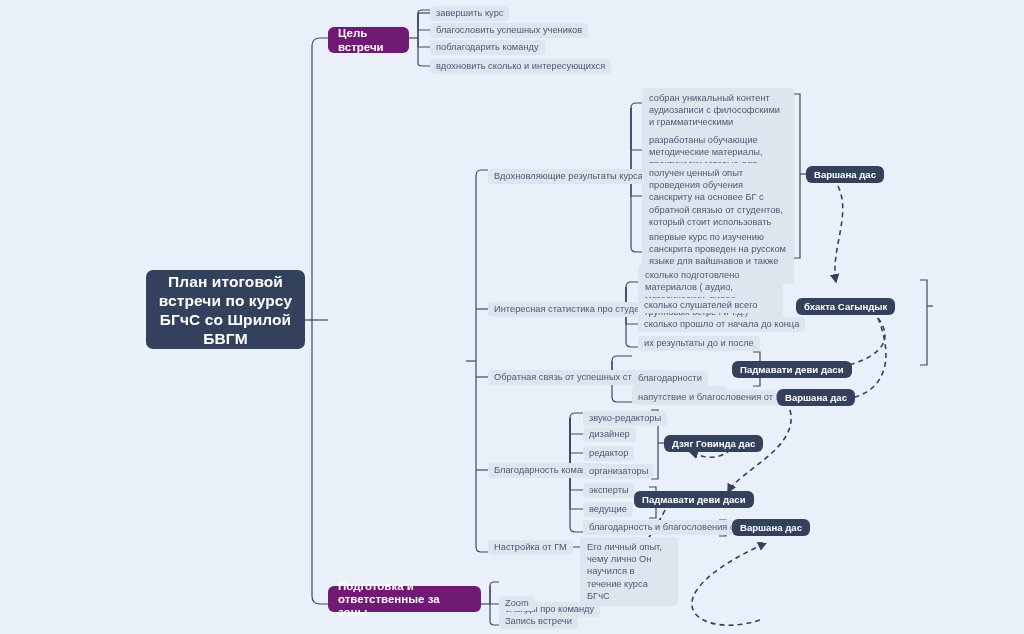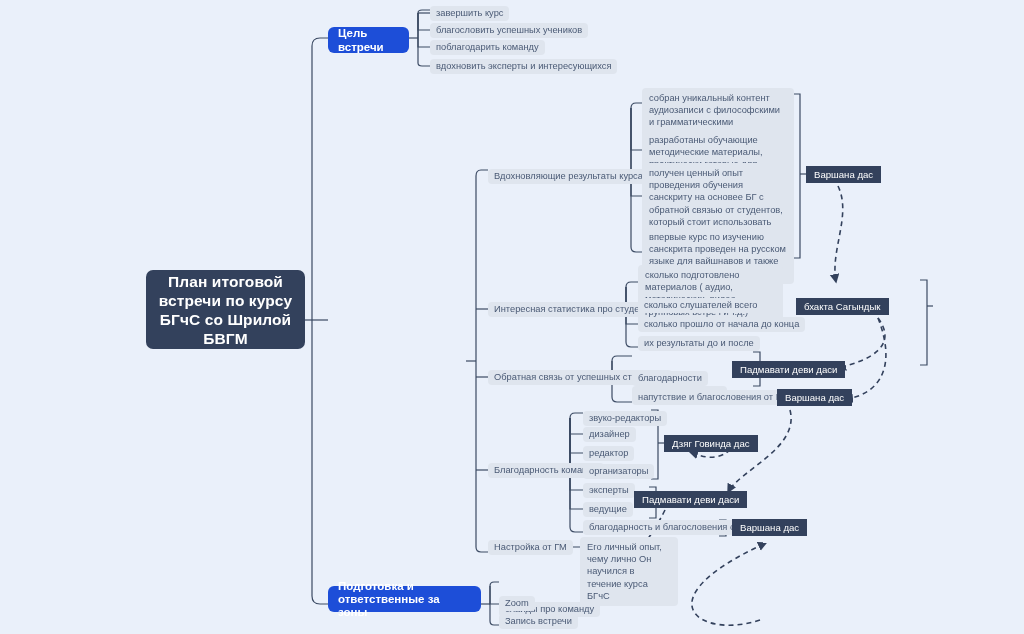--- a/index.html
+++ b/index.html
@@ -21,40 +21,40 @@
     background:#33415c;color:#ffffff;
     border-radius:7px;
     font-size:15.5px;font-weight:bold;line-height:19px;
     text-align:center;
     display:flex;align-items:center;justify-content:center;
     padding:8px 10px;
     letter-spacing:.1px;
   }
   
   .l1{
-    background:#1d4ed8;color:#ffffff;
+    background:#701a75;color:#ffffff;
     border-radius:6px;
     font-size:11.5px;font-weight:bold;line-height:14px;
     padding:13px 10px;
     display:flex;align-items:center;
   }
   
   .chip{
     background:#dfe5ee;color:#4a5a75;
     border-radius:4px;
     font-size:9.3px;line-height:12.2px;
     padding:3px 6px;
     display:flex;align-items:center;
   }
   .chip.multi{display:block;padding:4px 7px;}
   
   .tag{
     background:#33415c;color:#ffffff;
-    border-radius:0;
-    font-size:9.6px;font-weight:normal;line-height:12px;
+    border-radius:6px;
+    font-size:9.6px;font-weight:bold;line-height:12px;
     padding:0 8px;
     display:flex;align-items:center;justify-content:center;
     white-space:nowrap;
   }
 </style>
 </head>
 <body>
 
 <div id="canvas">
 
@@ -148,21 +148,21 @@
   <div class="node root" style="left:146px;top:270px;width:159px;height:79px;">План итоговой встречи по курсу БГчС со Шрилой БВГМ</div>
 
   <div class="node l1" style="left:328px;top:27px;width:81px;height:23px;">Цель встречи</div>
 
 
   <div class="node l1" style="left:328px;top:586px;width:153px;height:24px;line-height:13px;">Подготовка и ответственные за зоны</div>
 
   <div class="node chip" style="left:430px;top:6px;width:auto;height:15px;">завершить курс</div>
   <div class="node chip" style="left:430px;top:23px;height:15px;">благословить успешных учеников</div>
   <div class="node chip" style="left:430px;top:40px;height:15px;">поблагодарить команду</div>
-  <div class="node chip" style="left:430px;top:59px;height:15px;">вдохновить эксперты и интересующихся</div>
+  <div class="node chip" style="left:430px;top:59px;height:15px;">вдохновить сколько и интересующихся</div>
 
   <div class="node chip" style="left:488px;top:169px;height:15px;">Вдохновляющие результаты курса БГчС</div>
   <div class="node chip multi" style="left:642px;top:88px;width:152px;">собран уникальный контент аудиозаписи с философскими и грамматическими комментариями от ШБВГМ</div>
   <div class="node chip multi" style="left:642px;top:130px;width:152px;">разработаны обучающие методические материалы, практически готовые для дальнейшего онлайн и оффлайн обучения</div>
   <div class="node chip multi" style="left:642px;top:163px;width:152px;">получен ценный опыт проведения обучения санскриту на основее БГ с обратной связью от студентов, который стоит использовать для дальнейшего улучшения и адаптации курса под определенные аудитории</div>
   <div class="node chip multi" style="left:642px;top:227px;width:152px;">впервые курс по изучению санскрита проведен на русском языке для вайшнавов и также широкой аудитории</div>
   <div class="node tag" style="left:806px;top:166px;height:17px;">Варшана дас</div>
 
   <div class="node chip" style="left:488px;top:302px;height:15px;">Интересная статистика про студентов</div>
   <div class="node chip multi" style="left:638px;top:265px;width:145px;">сколько подготовлено материалов ( аудио, методических, видео, групповых встреч и т.д.)</div>

